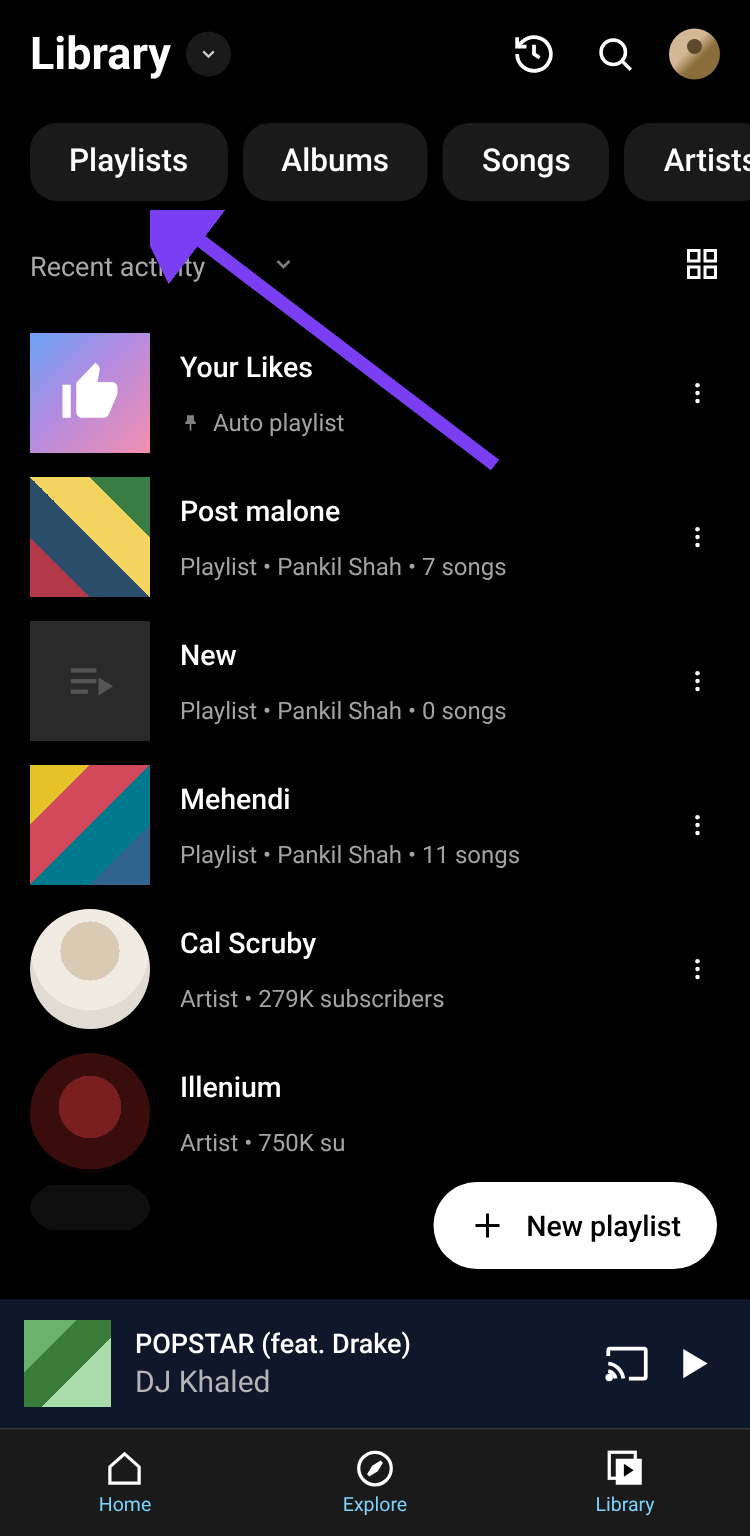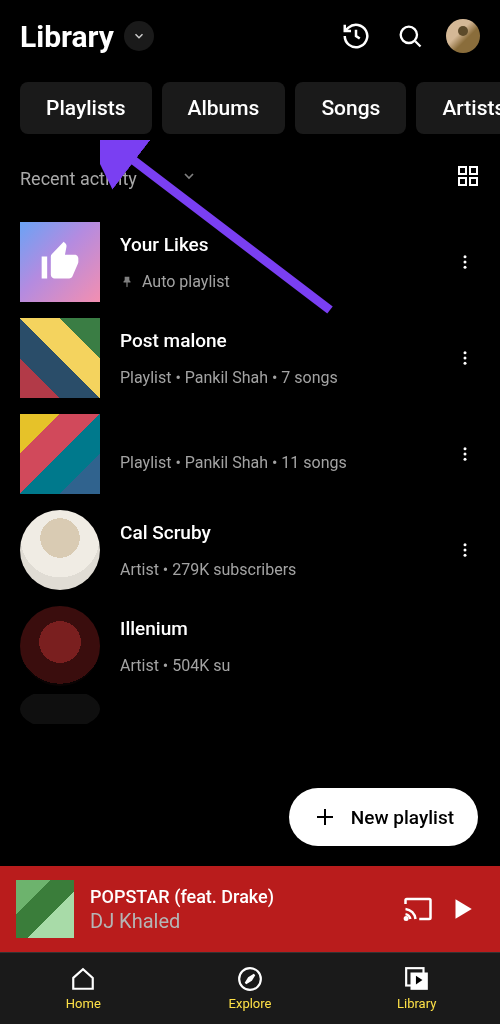--- a/index.html
+++ b/index.html
@@ -47,21 +47,21 @@
   }
 
   .chips {
     display: flex;
     gap: 10px;
     padding: 18px 20px 16px 20px;
     overflow-x: hidden;
   }
   .chip {
     background: #1a1a1a;
-    border-radius: 8px;
+    border-radius: 18px;
     padding: 14px 26px;
     font-size: 21px;
     font-weight: 500;
     white-space: nowrap;
     flex: 0 0 auto;
   }
   .chip.cutoff { padding-right: 8px; }
 
   .section-row {
     display: flex;
@@ -125,21 +125,21 @@
     font-weight: 500;
     gap: 14px;
     box-shadow: 0 2px 8px rgba(0,0,0,0.4);
   }
 
   .miniplayer {
     position: absolute;
     left: 0; right: 0;
     bottom: 72px;
     height: 86px;
-    background: #b91c1c;
+    background: #0f172a;
     display: flex;
     align-items: center;
     padding: 0 16px;
   }
   .mini-art {
     width: 58px; height: 58px;
     background: linear-gradient(135deg,#6db36d 0 30%, #3a7d3a 0 60%, #a8dba8 0);
     flex: 0 0 58px;
     margin-right: 16px;
   }
@@ -157,21 +157,21 @@
     border-top: 1px solid #333;
   }
   .nav-item {
     flex:1;
     display:flex;
     flex-direction:column;
     align-items:center;
     justify-content:center;
     gap:4px;
     font-size:13px;
-    color:#fde047;
+    color:#7dd3fc;
   }
 
   
   .arrow {
     position:absolute;
     left: 100px;
     top: 140px;
     width: 260px;
     height: 200px;
     pointer-events:none;
@@ -263,55 +263,77 @@
     </div>
     <div class="more">
       <svg width="18" height="18" viewBox="0 0 24 24" fill="#fff">
           <circle cx="12" cy="5" r="2"></circle>
           <circle cx="12" cy="12" r="2"></circle>
           <circle cx="12" cy="19" r="2"></circle>
         </svg>
     </div>
   </div>
 
-
-  <div class="row">
-    <div class="art collage2"></div>
-    <div class="row-body">
-      <div class="row-sub">Playlist • Pankil Shah • 11 songs</div>
+  <div class="row">
+    <div class="art new">
+      <svg width="34" height="34" viewBox="0 0 24 24" fill="none" stroke="#555" stroke-width="2">
+          <line x1="3" y1="7" x2="15" y2="7"></line>
+          <line x1="3" y1="12" x2="15" y2="12"></line>
+          <line x1="3" y1="17" x2="11" y2="17"></line>
+          <polygon points="17 12 21 14.5 17 17" fill="#555"></polygon>
+        </svg>
+    </div>
+    <div class="row-body">
+      <div class="row-title">New</div>
+      <div class="row-sub">Playlist • Pankil Shah • 0 songs</div>
     </div>
     <div class="more">
       <svg width="18" height="18" viewBox="0 0 24 24" fill="#fff">
           <circle cx="12" cy="5" r="2"></circle>
           <circle cx="12" cy="12" r="2"></circle>
           <circle cx="12" cy="19" r="2"></circle>
         </svg>
     </div>
   </div>
 
   <div class="row">
-    <div class="art cal round"></div>
-    <div class="row-body">
-      <div class="row-title">Cal Scruby</div>
-      <div class="row-sub">Artist • 279K subscribers</div>
+    <div class="art collage2"></div>
+    <div class="row-body">
+      <div class="row-title">Mehendi</div>
+      <div class="row-sub">Playlist • Pankil Shah • 11 songs</div>
     </div>
     <div class="more">
       <svg width="18" height="18" viewBox="0 0 24 24" fill="#fff">
           <circle cx="12" cy="5" r="2"></circle>
           <circle cx="12" cy="12" r="2"></circle>
           <circle cx="12" cy="19" r="2"></circle>
         </svg>
     </div>
   </div>
 
   <div class="row">
+    <div class="art cal round"></div>
+    <div class="row-body">
+      <div class="row-title">Cal Scruby</div>
+      <div class="row-sub">Artist • 279K subscribers</div>
+    </div>
+    <div class="more">
+      <svg width="18" height="18" viewBox="0 0 24 24" fill="#fff">
+          <circle cx="12" cy="5" r="2"></circle>
+          <circle cx="12" cy="12" r="2"></circle>
+          <circle cx="12" cy="19" r="2"></circle>
+        </svg>
+    </div>
+  </div>
+
+  <div class="row">
     <div class="art ill round"></div>
     <div class="row-body">
       <div class="row-title">Illenium</div>
-      <div class="row-sub">Artist • 504K su</div>
+      <div class="row-sub">Artist • 750K su</div>
     </div>
   </div>
 
   <div class="row" style="height:30px; overflow:hidden; opacity:.5;">
     <div class="art round faded" style="background:#333;"></div>
   </div>
 
 </div>
 
 <div class="fab">

